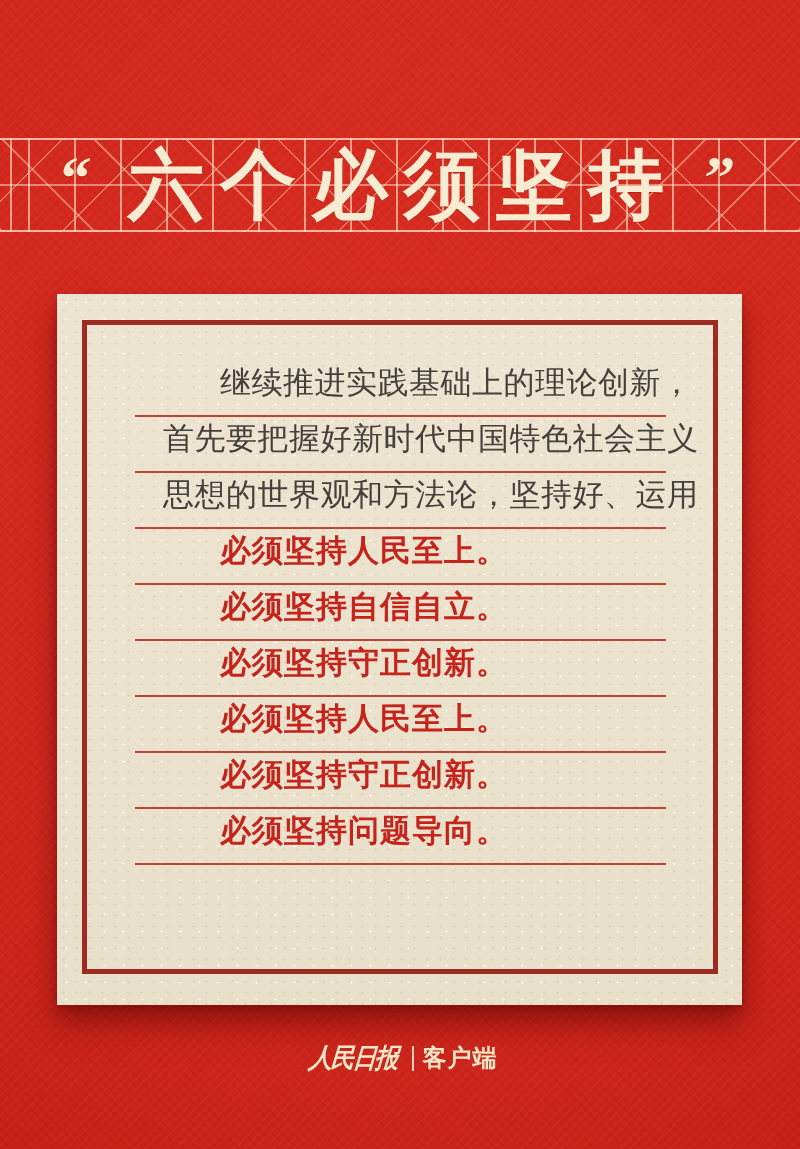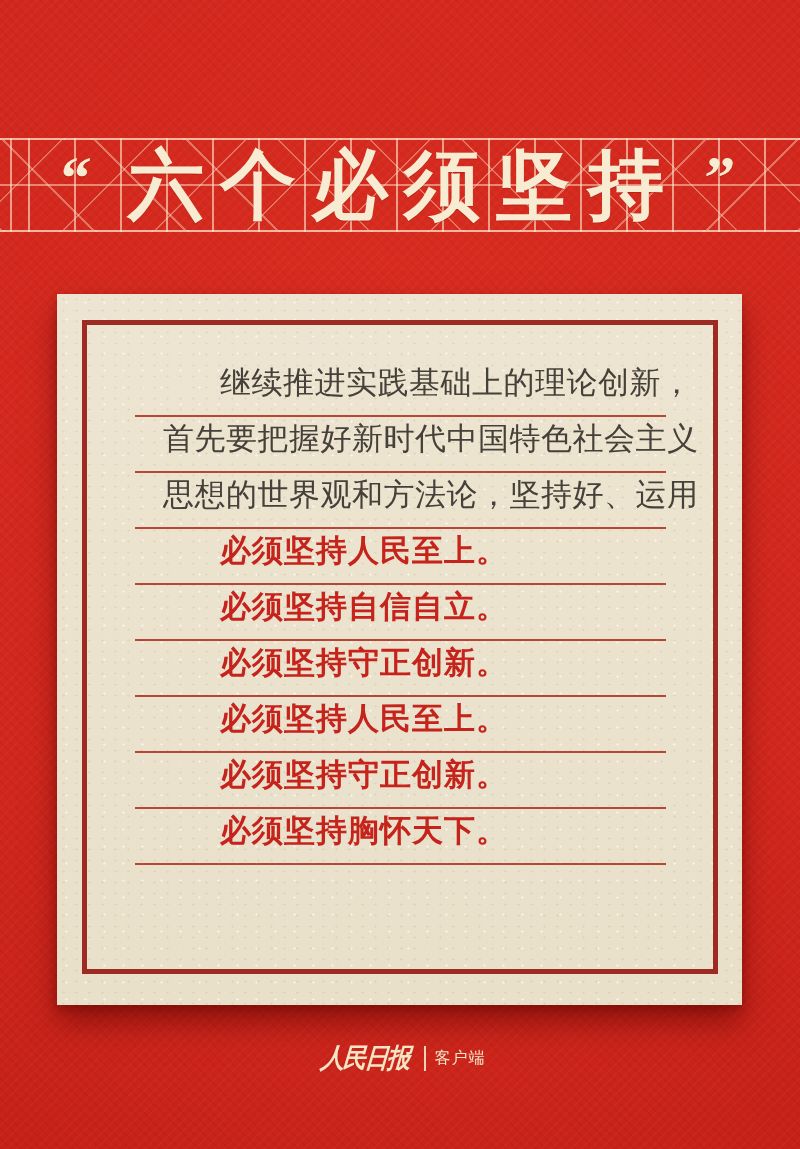--- a/index.html
+++ b/index.html
@@ -91,21 +91,21 @@
     display:flex;justify-content:center;align-items:center;gap:9px;
     color:#f3e6c6;
   }
   .brand-script{
     font-family:"Liberation Serif","DejaVu Serif",serif;
     font-style:italic;font-weight:bold;
     font-size:27px;letter-spacing:-2px;
     transform:scaleX(0.88) skewX(-5deg);
   }
   .brand-bar{width:2px;height:25px;background:#f3e6c6;opacity:0.9;}
-  .brand-suffix{font-size:16px;font-weight:normal;letter-spacing:1px;}
+  .brand-suffix{font-size:24px;font-weight:bold;letter-spacing:1px;}
 </style>
 </head>
 <body>
 
 <div class="poster">
 
   <div class="title-band">
     <div class="title-row" id="title-row">
         <div class="t-cell quote">“</div>
         <div class="t-cell">六</div>
@@ -139,21 +139,21 @@
         <div class="line indent em">
           <span>必须坚持守正创新。</span>
         </div>
         <div class="line indent em">
           <span>必须坚持人民至上。</span>
         </div>
         <div class="line indent em">
           <span>必须坚持守正创新。</span>
         </div>
         <div class="line indent em">
-          <span>必须坚持胸怀天下。</span>
+          <span>必须坚持问题导向。</span>
         </div>
       </div>
   </div>
 
   <div class="footer">
     <span class="brand-script">人民日报</span>
     <span class="brand-bar"></span>
     <span class="brand-suffix">客户端</span>
   </div>
 

